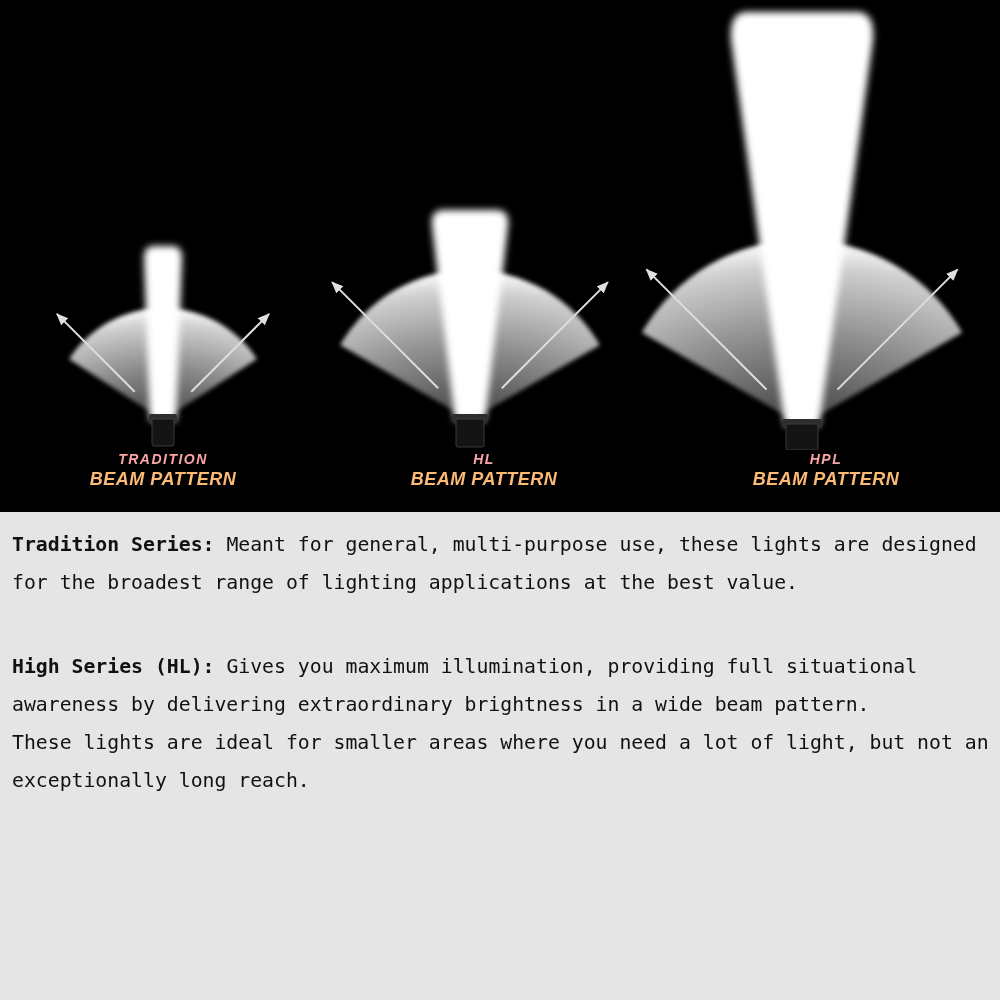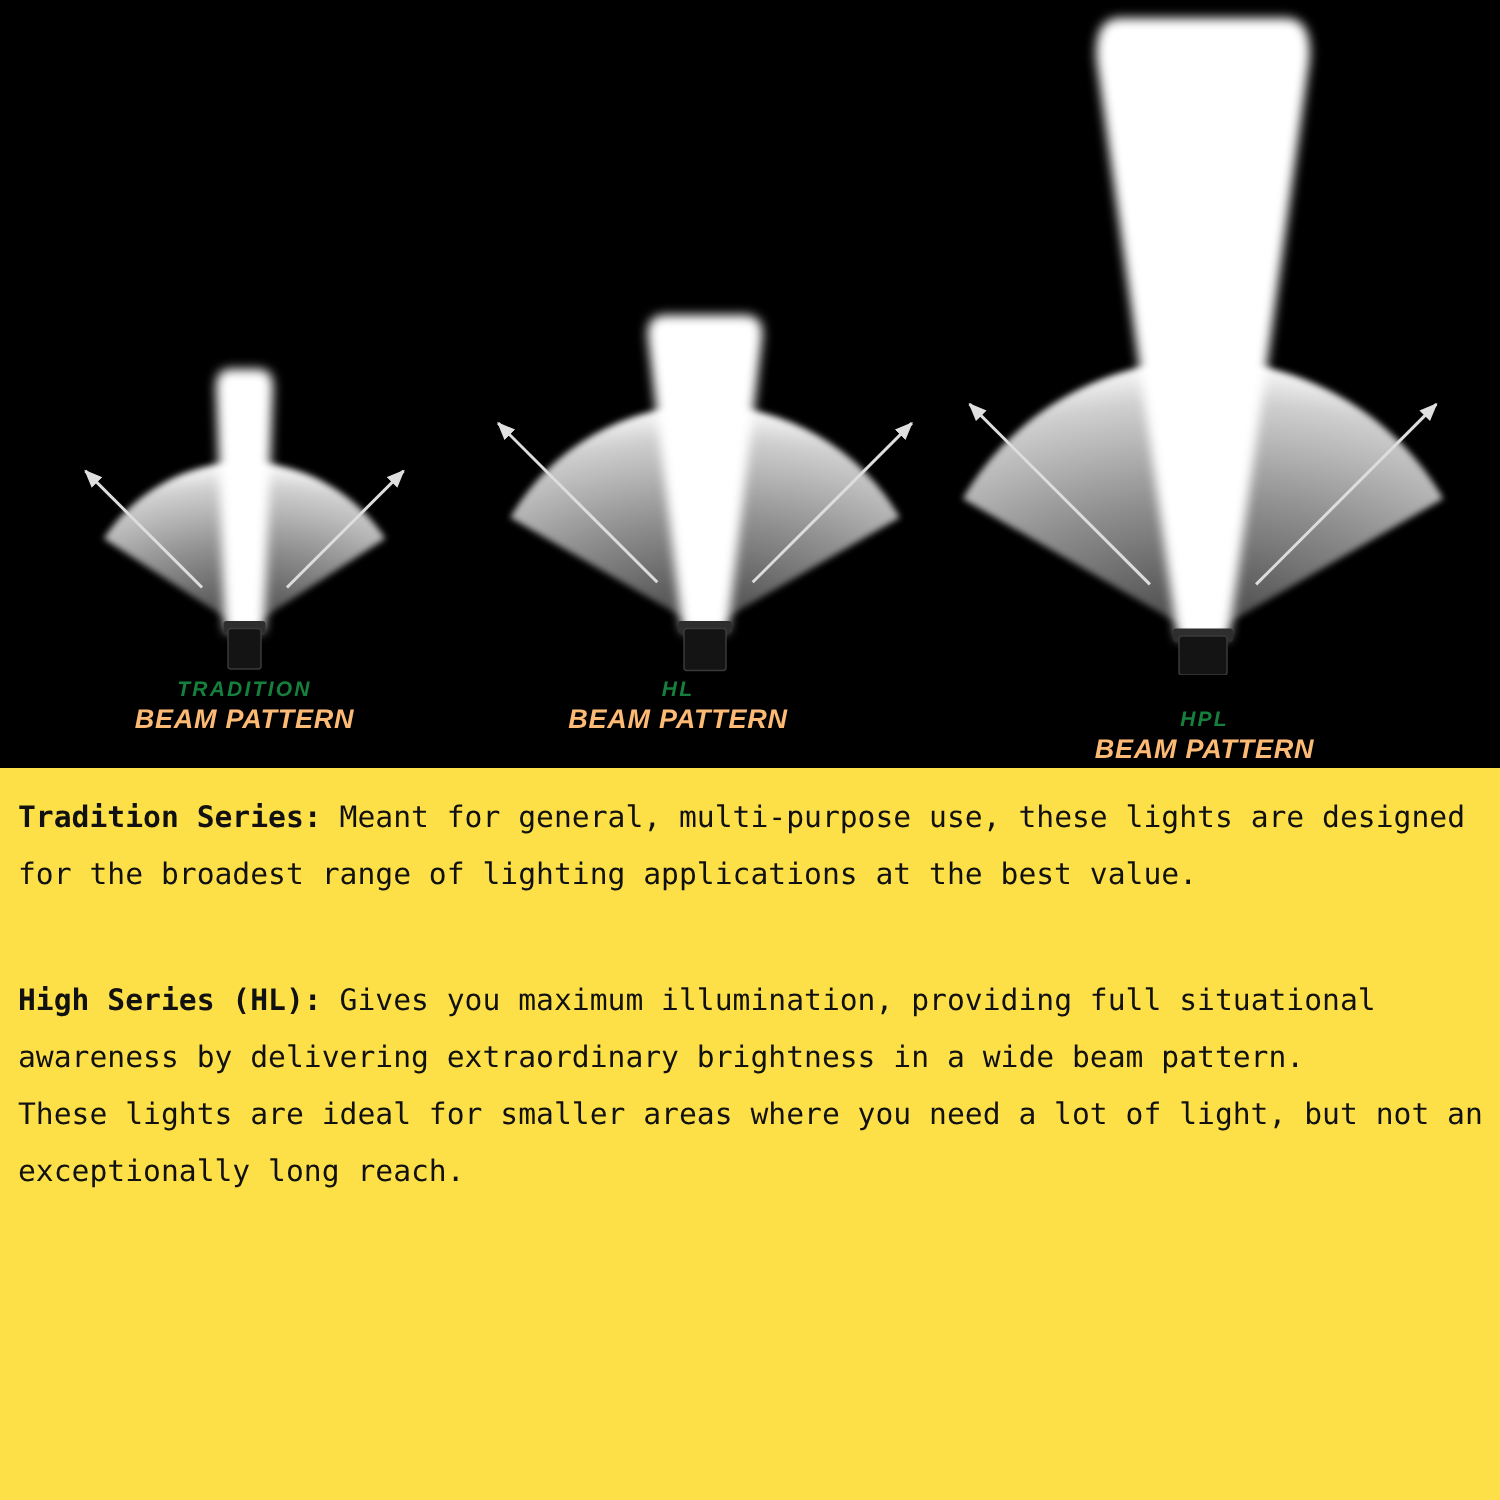--- a/index.html
+++ b/index.html
@@ -9,27 +9,27 @@
   }
   .top-panel{
     position:absolute;top:0;left:0;width:1000px;height:512px;background:#000000;
   }
   .diagram-svg{position:absolute;top:0;left:0;display:block;}
   .label{
     position:absolute;top:451px;width:200px;text-align:center;
     font-family:"Liberation Sans", sans-serif;font-style:italic;font-weight:bold;
     line-height:1.15;
   }
-  .label .name{color:#15803d;font-size:14px;letter-spacing:1.5px;}
+  .label .name{color:#fca5a5;font-size:14px;letter-spacing:1.5px;}
   .label .beam{color:#fdba74;font-size:18px;letter-spacing:0.5px;margin-top:2px;}
   .label-tradition{left:63px;}
-  .label-hl{left:352px;}
-  .label-hpl{left:703px;margin-top:20px;}
+  .label-hl{left:384px;}
+  .label-hpl{left:726px;}
   .text-area{
-    position:absolute;top:512px;left:0;width:1000px;height:488px;background:#fde047;
+    position:absolute;top:512px;left:0;width:1000px;height:488px;background:#e5e5e5;
     box-sizing:border-box;padding:14px 0 0 12px;color:#111111;
   }
   .text-area p{
     margin:0 0 46px 0;font-size:19.8px;line-height:38px;white-space:pre-wrap;
   }
   .text-area .lead{font-weight:bold;}
 </style>
 </head>
 <body>
 

